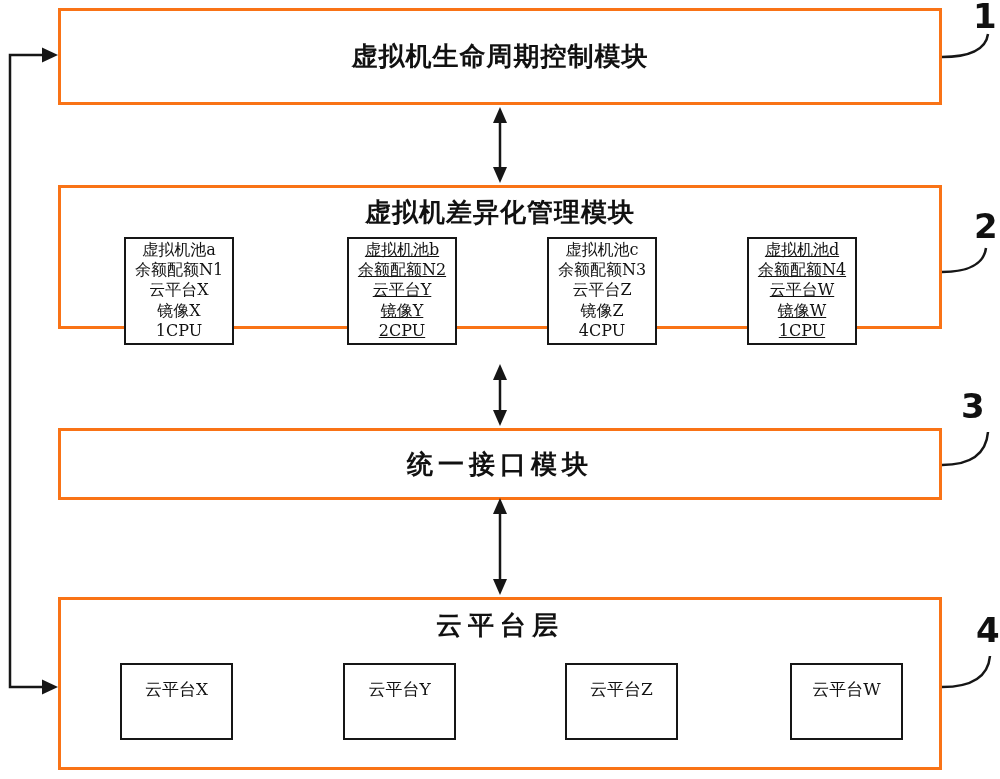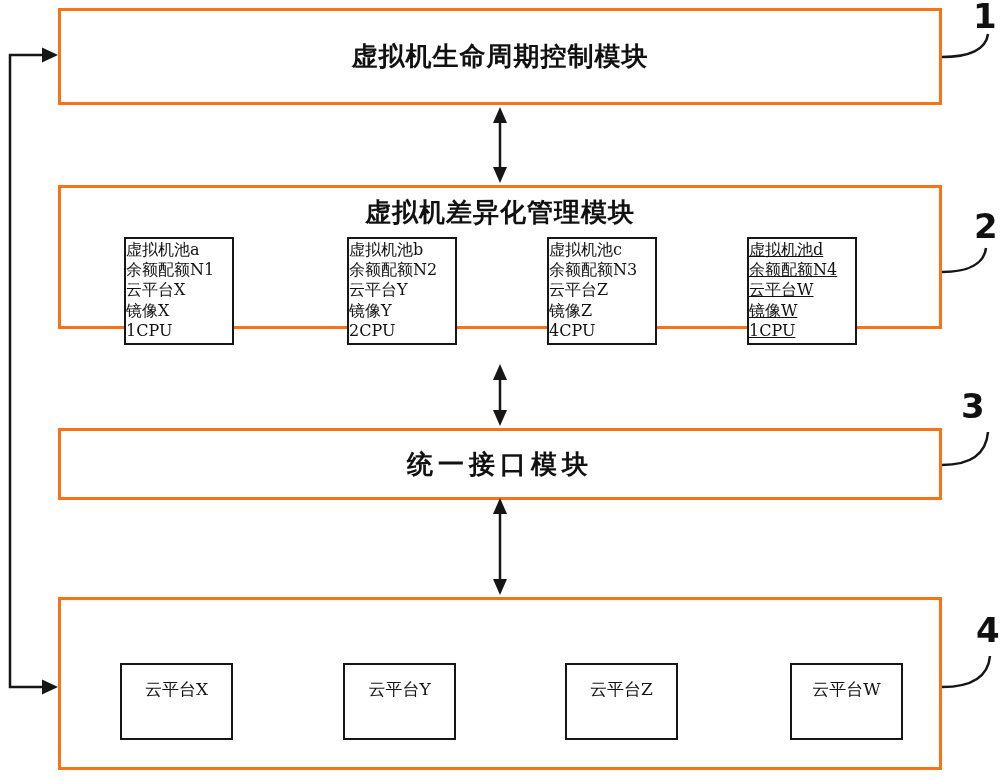--- a/index.html
+++ b/index.html
@@ -17,23 +17,23 @@
   .module-diff      { left:58px; top:185px; width:884px; height:144px; }
   .module-diff .m-title { margin-top:7px; }
   .module-iface     { left:58px; top:428px; width:884px; height:72px;  display:flex; align-items:center; justify-content:center; }
   .module-iface .m-title { letter-spacing:5px; }
   .module-cloud     { left:58px; top:597px; width:884px; height:173px; }
   .module-cloud .m-title { margin-top:8px; letter-spacing:6px; }
 
   .pool {
     position:absolute; top:49px; width:110px; height:108px;
     border:2px solid #161616; box-sizing:border-box; background:#fff;
-    text-align:left; font-size:16px; line-height:20.2px; padding-top:1px;
+    text-align:center; font-size:16px; line-height:20.2px; padding-top:1px;
   }
-  .pool-a { left:63px; }  .pool-b { left:286px; }
+  .pool-a { left:63px; }  .pool-b { left:286px;text-decoration:underline; }
   .pool-c { left:486px; } .pool-d { left:686px;text-decoration:underline; }
 
   .platform {
     position:absolute; top:63px; width:113px; height:77px;
     border:2px solid #161616; box-sizing:border-box; background:#fff;
     display:flex; justify-content:center; align-items:flex-start;
     font-size:17px; padding-top:13px;
   }
   .plat-x { left:59px; }  .plat-y { left:282px; }
   .plat-z { left:504px; } .plat-w { left:729px; }
@@ -92,20 +92,21 @@
       <div>镜像W</div>
       <div>1CPU</div>
     </div>
   </div>
 
   <div class="module module-iface">
     <div class="m-title">统一接口模块</div>
   </div>
 
   <div class="module module-cloud">
+    <div class="m-title">云平台层</div>
     <div class="platform plat-x">
       <span>云平台X</span>
     </div>
     <div class="platform plat-y">
       <span>云平台Y</span>
     </div>
     <div class="platform plat-z">
       <span>云平台Z</span>
     </div>
     <div class="platform plat-w">

